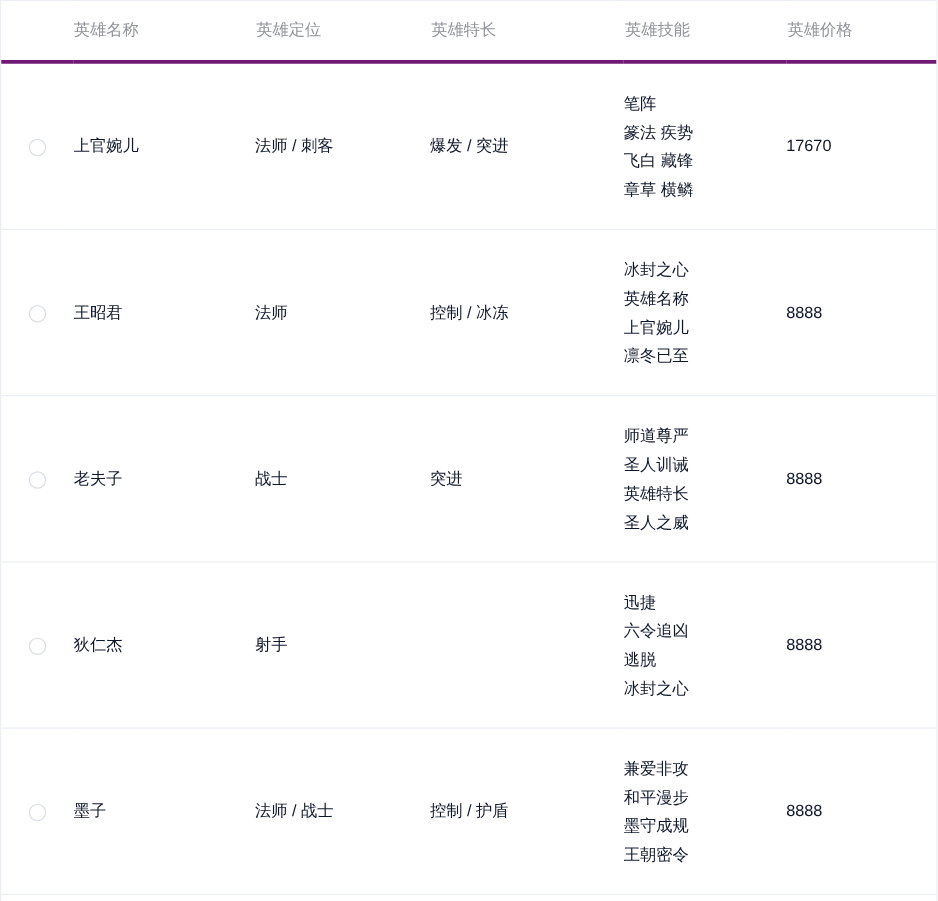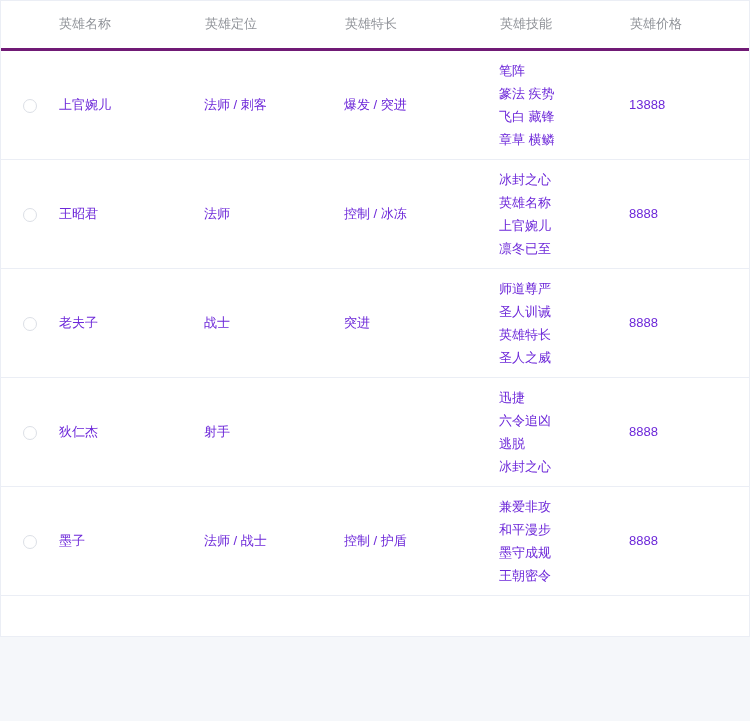--- a/index.html
+++ b/index.html
@@ -25,22 +25,22 @@
     background: #fff;
     color: #909399;
     font-weight: 400;
     height: 48px;
     text-align: left;
     border-bottom: 3px solid #701a75;
     font-size: 13px;
   }
   tbody tr { border-bottom: 1px solid #ebeef5; }
   tbody td {
-    padding: 8px 0;
-    color: #6d28d9;
+    padding: 20px 0;
+    color: #0f172a;
     font-size: 13px;
     vertical-align: middle;
     line-height: 23px;
   }
   .col-select { width: 58px; text-align: center; }
   .col-name   { width: 145px; padding-left: 0; }
   .col-pos    { width: 140px; }
   .col-spec   { width: 155px; }
   .col-skill  { width: 130px; }
   .col-price  { width: 120px; }
@@ -83,21 +83,21 @@
           <td class="col-select"><span class="radio"></span></td>
           <td class="col-name">上官婉儿</td>
           <td class="col-pos">法师 / 刺客</td>
           <td class="col-spec">爆发 / 突进</td>
           <td class="col-skill">
             <span class="skill-line">笔阵</span>
             <span class="skill-line">篆法 疾势</span>
             <span class="skill-line">飞白 藏锋</span>
             <span class="skill-line">章草 横鳞</span>
           </td>
-          <td class="col-price">13888</td>
+          <td class="col-price">17670</td>
         </tr>
         <tr>
           <td class="col-select"><span class="radio"></span></td>
           <td class="col-name">王昭君</td>
           <td class="col-pos">法师</td>
           <td class="col-spec">控制 / 冰冻</td>
           <td class="col-skill">
             <span class="skill-line">冰封之心</span>
             <span class="skill-line">英雄名称</span>
             <span class="skill-line">上官婉儿</span>

